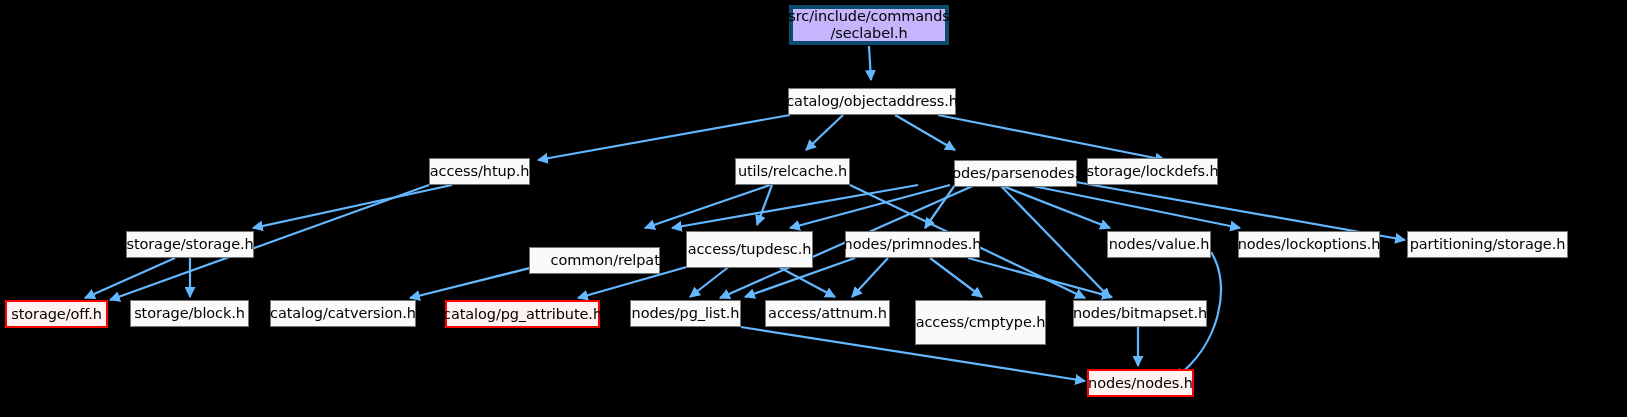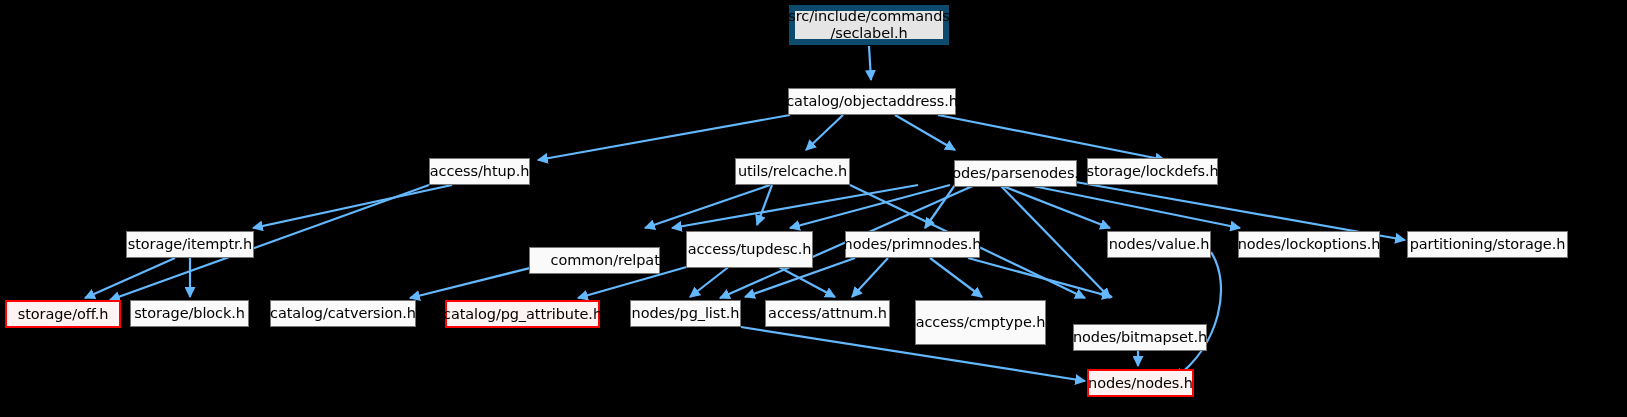--- a/index.html
+++ b/index.html
@@ -33,22 +33,22 @@
     font-size: 14.5px;
     line-height: 17px;
     color: #000000;
     background: #fafafa;
     border: 1px solid #767676;
     white-space: pre-line;
     letter-spacing: -0.1px;
     z-index: 2;
   }
   .node.root {
-    background: #e5e5e5;
-    border: 6px solid #0c4a6e;
+    background: #c4b5fd;
+    border: 4px solid #0c4a6e;
   }
   .node.highlight {
     background: #fff2f2;
     border: 2px solid #ff0000;
   }
 </style>
 </head>
 <body>
 
 <div id="graph-root">
@@ -95,31 +95,31 @@
   </svg>
 
   <div id="node-layer">
       <div class="node root" style="left: 789px; top: 5px; width: 160px; height: 40px;">src/include/commands
 /seclabel.h</div>
       <div class="node" style="left: 788px; top: 88px; width: 168px; height: 27px;">catalog/objectaddress.h</div>
       <div class="node" style="left: 429px; top: 158px; width: 101px; height: 27px;">access/htup.h</div>
       <div class="node" style="left: 735px; top: 158px; width: 115px; height: 27px;">utils/relcache.h</div>
       <div class="node" style="left: 918px; top: 160px; width: 123px; height: 27px; margin-left: 36px;">nodes/parsenodes.h</div>
       <div class="node" style="left: 1087px; top: 158px; width: 131px; height: 27px; text-align: right;">storage/lockdefs.h</div>
-      <div class="node" style="left: 126px; top: 231px; width: 128px; height: 27px;">storage/itemptr.h</div>
+      <div class="node" style="left: 126px; top: 231px; width: 128px; height: 27px;">storage/storage.h</div>
       <div class="node" style="left: 529px; top: 247px; width: 131px; height: 27px; padding-left: 44px;">common/relpath.h</div>
       <div class="node" style="left: 686px; top: 231px; width: 127px; height: 37px;">access/tupdesc.h</div>
       <div class="node" style="left: 845px; top: 231px; width: 135px; height: 27px;">nodes/primnodes.h</div>
       <div class="node" style="left: 1107px; top: 231px; width: 104px; height: 27px;">nodes/value.h</div>
       <div class="node" style="left: 1238px; top: 231px; width: 142px; height: 27px;">nodes/lockoptions.h</div>
       <div class="node" style="left: 1407px; top: 231px; width: 161px; height: 27px;">partitioning/storage.h</div>
-      <div class="node highlight" style="left: 5px; top: 300px; width: 116px; height: 28px;">storage/off.h</div>
+      <div class="node highlight" style="left: 5px; top: 300px; width: 103px; height: 28px;">storage/off.h</div>
       <div class="node" style="left: 130px; top: 300px; width: 119px; height: 27px;">storage/block.h</div>
       <div class="node" style="left: 270px; top: 300px; width: 146px; height: 27px;">catalog/catversion.h</div>
       <div class="node highlight" style="left: 445px; top: 300px; width: 155px; height: 28px;">catalog/pg_attribute.h</div>
       <div class="node" style="left: 630px; top: 300px; width: 111px; height: 27px;">nodes/pg_list.h</div>
       <div class="node" style="left: 765px; top: 300px; width: 125px; height: 27px;">access/attnum.h</div>
       <div class="node" style="left: 915px; top: 300px; width: 131px; height: 45px;">access/cmptype.h</div>
-      <div class="node" style="left: 1073px; top: 300px; width: 134px; height: 27px; margin-top: 24px;">nodes/bitmapset.h</div>
+      <div class="node" style="left: 1073px; top: 300px; width: 134px; height: 27px;">nodes/bitmapset.h</div>
       <div class="node highlight" style="left: 1087px; top: 369px; width: 107px; height: 28px;">nodes/nodes.h</div>
     </div>
 
 </div>
 
 </body></html>

